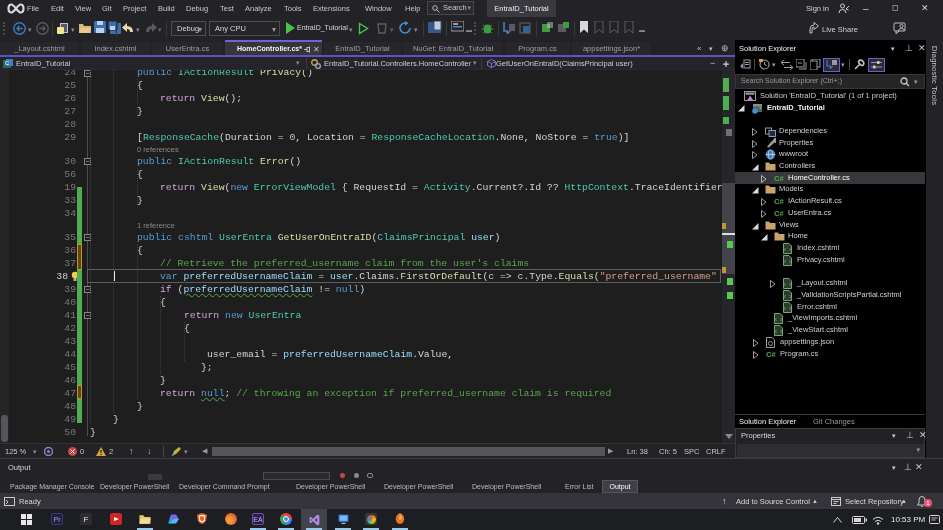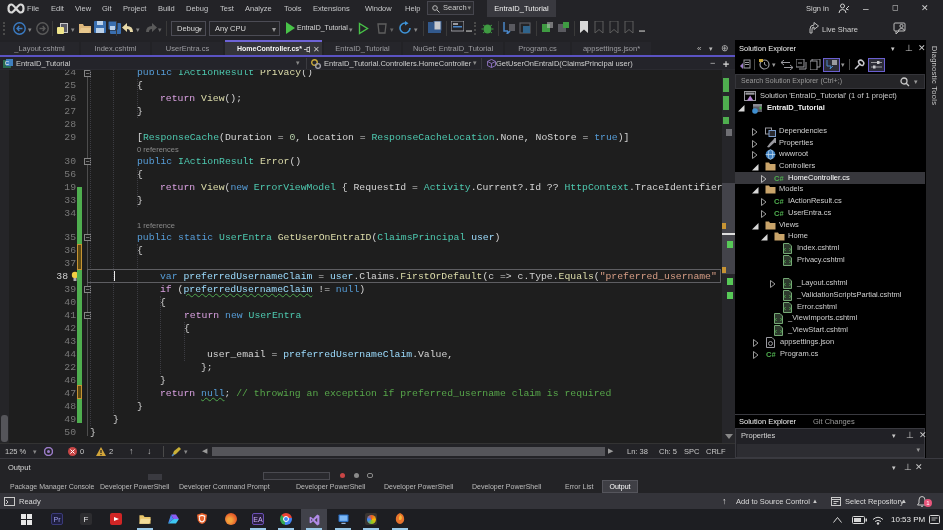--- a/index.html
+++ b/index.html
@@ -269,21 +269,21 @@
       <div class="ln" style="top:161px">35</div>
       <div class="ln" style="top:174px">36</div>
       <div class="ln" style="top:187px">37</div>
   <div class="ln" style="top:200px;width:68px;color:#d2d2d2">38</div>
   <div class="ln" style="top:213px">39</div>
       <div class="ln" style="top:226px">40</div>
       <div class="ln" style="top:239px">41</div>
       <div class="ln" style="top:252px">42</div>
       <div class="ln" style="top:265px">43</div>
       <div class="ln" style="top:278px">44</div>
-      <div class="ln" style="top:291px">22</div>
+      <div class="ln" style="top:291px">45</div>
       <div class="ln" style="top:304px">46</div>
       <div class="ln" style="top:317px">47</div>
       <div class="ln" style="top:330px">48</div>
       <div class="ln" style="top:343px">49</div>
       <div class="ln" style="top:356px">50</div>
 
   <svg class="abs" style="left:70px;top:201px" width="10" height="11" viewBox="0 0 10 11">
         <circle cx="5" cy="4" r="3.2" fill="#f2cf43"></circle>
         <rect x="3.5" y="7" width="3" height="3" fill="#b0b0b0"></rect>
       </svg>
@@ -317,22 +317,23 @@
 
   <div class="cl" style="left:137px;top:-4px"><span class="k">public</span> <span class="t">IActionResult</span> <span class="m">Privacy</span>()</div>
   <div class="cl" style="left:137px;top:9px">{</div>
   <div class="cl" style="left:160px;top:22px"><span class="ck">return</span> <span class="m">View</span>();</div>
   <div class="cl" style="left:137px;top:35px">}</div>
   <div class="cl" style="left:137px;top:61px">[<span class="t">ResponseCache</span>(Duration = <span class="n">0</span>, Location = <span class="t">ResponseCacheLocation</span>.None, NoStore = <span class="k">true</span>)]</div>
   <div class="cl" style="left:137px;top:85px"><span class="k">public</span> <span class="t">IActionResult</span> <span class="m">Error</span>()</div>
   <div class="cl" style="left:137px;top:98px">{</div>
   <div class="cl" style="left:160px;top:111px"><span class="ck">return</span> <span class="m">View</span>(<span class="k">new</span> <span class="t">ErrorViewModel</span> { RequestId = <span class="t">Activity</span>.Current?.Id ?? <span class="t">HttpContext</span>.TraceIdentifier });</div>
   <div class="cl" style="left:137px;top:124px">}</div>
-  <div class="cl" style="left:137px;top:161px"><span class="k">public</span> <span class="k">static</span> <span class="t">UserEntra</span> <span class="m">GetUserOnEntraID</span>(<span class="t">ClaimsPrincipal</span> <span class="v">user</span>)</div>
+  <div class="cl" style="left:137px;top:161px"><span class="k">public</span> <span class="k">cshtml</span> <span class="t">UserEntra</span> <span class="m">GetUserOnEntraID</span>(<span class="t">ClaimsPrincipal</span> <span class="v">user</span>)</div>
   <div class="cl" style="left:137px;top:174px">{</div>
+  <div class="cl" style="left:160px;top:187px"><span class="c">// Retrieve the preferred_username claim from the user's claims</span></div>
   <div class="cl" style="left:160px;top:200px"><span class="k">var</span> <span class="v">preferredUsernameClaim</span> = <span class="v">user</span>.Claims.<span class="m">FirstOrDefault</span>(c =&gt; c.Type.<span class="m">Equals</span>(<span class="s">"preferred_username"</span></div>
   <div class="cl" style="left:160px;top:213px"><span class="ck">if</span> (<span class="sq"><span class="v">preferredUsernameClaim</span></span> != <span class="k">null</span>)</div>
   <div class="cl" style="left:160px;top:226px">{</div>
   <div class="cl" style="left:184px;top:239px"><span class="ck">return</span> <span class="k">new</span> <span class="t">UserEntra</span></div>
   <div class="cl" style="left:184px;top:252px">{</div>
   <div class="cl" style="left:207px;top:278px">user_email = <span class="v">preferredUsernameClaim</span>.Value,</div>
   <div class="cl" style="left:201px;top:291px">};</div>
   <div class="cl" style="left:160px;top:304px">}</div>
   <div class="cl" style="left:160px;top:317px"><span class="ck">return</span> <span class="sq"><span class="k">null</span></span>; <span class="c">// throwing an exception if preferred_username claim is required</span></div>
   <div class="cl" style="left:137px;top:330px">}</div>

